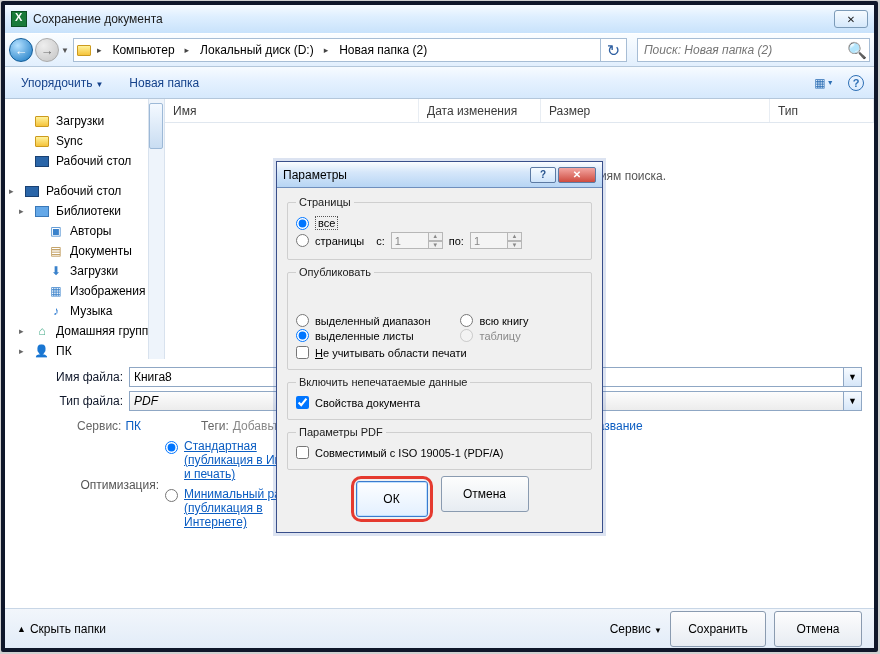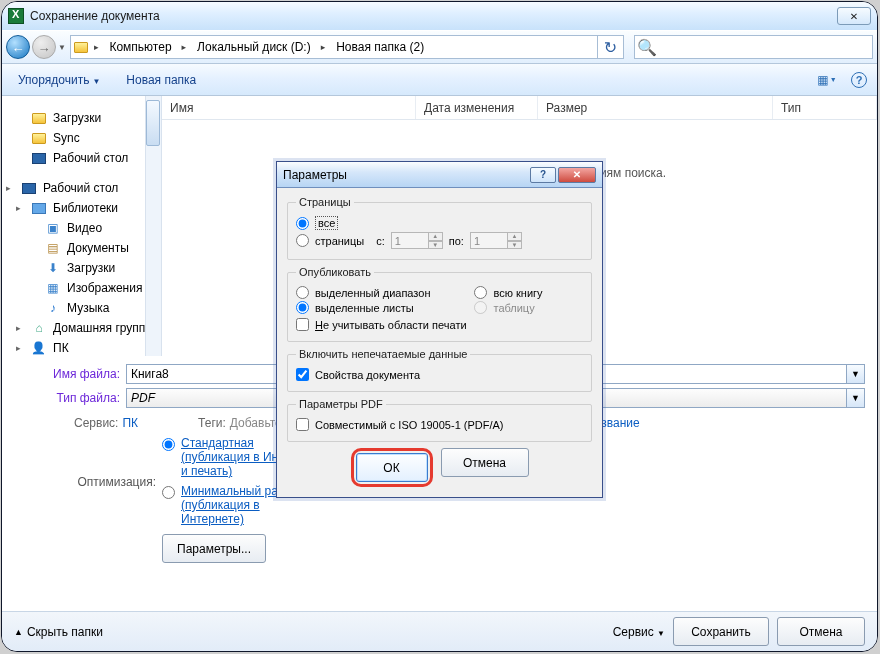--- a/index.html
+++ b/index.html
@@ -1,19 +1,19 @@
 <!DOCTYPE html>
 <html><head>
 <meta charset="utf-8">
 <style>
 * { box-sizing: border-box; margin: 0; padding: 0; font-family: "Segoe UI", Tahoma, sans-serif; }
 body { background: #d0d0d0; width: 880px; height: 654px; overflow: hidden; position: relative; }
 
 
-.window { position: absolute; left: 1px; top: 1px; width: 877px; height: 651px; background: #fff; border: 1px solid #0f172a; border-radius: 16px; overflow: hidden; }
+.window { position: absolute; left: 1px; top: 1px; width: 877px; height: 651px; background: #fff; border: 4px solid #0f172a; border-radius: 2px; overflow: hidden; }
 .titlebar { height: 28px; background: linear-gradient(#f6fbff, #dfefff 40%, #c8e2fb); display: flex; align-items: center; padding: 0 6px; font-size: 12px; color: #1a1a1a; }
 .titlebar .app-icon { width: 16px; height: 16px; background: #1a7b3a; border: 1px solid #0d5024; margin-right: 6px; position: relative; }
 .titlebar .app-icon::after { content: "X"; position: absolute; left: 3px; top: -1px; color: #fff; font-weight: bold; font-size: 11px; }
 .titlebar .sys-btn { margin-left: auto; width: 34px; height: 18px; border: 1px solid #7c9bb8; border-radius: 3px; background: linear-gradient(#f6fbff,#d5e8fb); display: flex; align-items: center; justify-content: center; font-size: 10px; }
 
 
 .navbar { height: 34px; background: linear-gradient(#fafdff,#e2effd); border-top: 1px solid #fff; border-bottom: 1px solid #b4c7db; display: flex; align-items: center; padding: 0 4px; gap: 4px; }
 .nav-arrows { display: flex; gap: 2px; align-items: center; }
 .nav-btn { width: 24px; height: 24px; border-radius: 50%; background: radial-gradient(circle at 35% 30%, #b3e0ff, #1576c2); border: 1px solid #135d98; display: flex; align-items: center; justify-content: center; color: #fff; font-size: 13px; }
 .nav-btn.disabled { background: radial-gradient(circle at 35% 30%, #eee, #c4c4c4); border-color: #aaa; color: #6c6c6c; }
@@ -50,36 +50,36 @@
 .music-ic { color:#2d7bd0; font-weight:bold; }
 
 .contentpane { flex:1; display:flex; flex-direction:column; }
 .list-header { height:24px; border-bottom:1px solid #e0e7ef; display:flex; align-items:center; font-size:12px; color:#3b3b3b; }
 .list-header .col { padding:0 8px; border-right:1px solid #e8edf3; height:100%; display:flex; align-items:center; }
 .empty-msg { text-align:center; margin-top:46px; font-size:12px; color:#555; }
 
 
 .formarea { padding: 4px 12px 10px 36px; font-size:12px; }
 .formrow { display:flex; align-items:center; margin:4px 0; gap:6px; }
-.formrow .lbl { width:82px; text-align:right; color:#6d28d9; }
+.formrow .lbl { width:82px; text-align:right; color:#0f172a; }
 .formrow .ctl { flex:1; }
 .combo { display:flex; }
 .combo input { flex:1; border:1px solid #8fa7c4; padding:2px 4px; font-size:12px; height:20px; }
 .combo .dd { width:18px; border:1px solid #8fa7c4; border-left:none; background:linear-gradient(#f7fbff,#d6e6f8); display:flex;align-items:center;justify-content:center; font-size:9px; }
 .meta { display:flex; gap:60px; margin:8px 0 6px 36px; }
 .meta .m-lbl { color:#666; margin-right:4px; }
 .meta .m-val, .link { color:#0b5dc2; }
 .optim-row { display:flex; align-items:center; margin-top:2px; }
 .optim-row .lbl { width:118px; text-align:right; padding-top:1px; color:#555; }
 .radio-stack { display:flex; flex-direction:column; gap:6px; margin-left:6px; }
 .radio-opt { display:flex; align-items:flex-start; gap:6px; max-width:160px; }
 .radio-opt input { margin-top:2px; }
 .ulink { color:#0b5dc2; text-decoration:underline; }
 .param-btn-row { margin:8px 0 0 124px; }
-.wbtn { min-width:88px; height:29px; border:1px solid #8a9bb0; border-radius:3px; background:linear-gradient(#fdfdfd,#e7ecf2); font-size:12px; padding:0 14px; }
+.wbtn { min-width:88px; height:36px; border:1px solid #8a9bb0; border-radius:3px; background:linear-gradient(#fdfdfd,#e7ecf2); font-size:12px; padding:0 14px; }
 
 
 .footer { position:absolute; bottom:0; left:0; right:0; height:40px; background:linear-gradient(#f2f6fb,#e2ecf8); border-top:1px solid #c8d6e6; display:flex; align-items:center; padding:0 12px; gap:8px; font-size:12px; }
 .footer .hide { display:flex; align-items:center; gap:4px; }
 .footer .hide .chev { font-size:9px; }
 .footer .sp { margin-left:auto; }
 
 
 .modal { position:absolute; left:276px; top:161px; width:327px; border:1px solid #394f8a; background:#f0f0f0; box-shadow:0 0 0 3px rgba(60,100,180,.18); }
 .modal .mtitle { height:26px; background:linear-gradient(#fbfdff,#d6e7fa 40%,#b7d5f4); border-bottom:1px solid #6f8fbd; display:flex; align-items:center; padding:0 6px; font-size:12px; }
@@ -90,21 +90,21 @@
 .modal .mbody { padding:8px 10px 10px 10px; font-size:11px; }
 fieldset { border:1px solid #cfcfcf; border-radius:2px; padding:6px 8px 8px 8px; margin-bottom:6px; }
 legend { font-size:11px; padding:0 3px; color:#202020; }
 .fs-row { display:flex; align-items:center; gap:6px; margin:2px 0; }
 .fs-row input[type=radio], .fs-row input[type=checkbox] { margin:0; }
 .focus-box { border:1px dotted #555; padding:0 2px; }
 .spinner { display:inline-flex; }
 .spinner input { width:38px; height:17px; border:1px solid #b7b7b7; background:#f4f4f4; font-size:11px; padding:0 3px; color:#888; }
 .spinner .spbtns { display:flex; flex-direction:column; }
 .spinner .spb { width:14px; height:8.5px; border:1px solid #b7b7b7; border-left:none; background:#efefef; font-size:6px; line-height:6px; text-align:center; color:#888;}
-.two-col { display:flex; gap:44px; }
+.two-col { display:flex; gap:30px;margin-top:28px; }
 .gray { color:#8a8a8a; }
 .under { text-decoration:underline; }
 .modal-btns { display:flex; justify-content:center; gap:8px; margin-top:6px; }
 .okwrap { border:3px solid #e53a2f; border-radius:10px; padding:2px; }
 .okwrap .wbtn { min-width:72px; border:1px solid #3a7bce; background:linear-gradient(#fdfeff,#e3f0ff); box-shadow: inset 0 0 0 1px #bfe0ff; }
 </style>
 </head>
 <body>
 
 <div class="window">
@@ -129,20 +129,21 @@
         <span class="bc-arrow">▸</span>
         <span class="bc-seg">Компьютер</span>
           <span class="bc-arrow">▸</span>
         <span class="bc-seg">Локальный диск (D:)</span>
           <span class="bc-arrow">▸</span>
         <span class="bc-seg">Новая папка (2)</span>
       </div>
       <div class="refresh">↻</div>
     </div>
     <div class="searchbox">
+      <input placeholder="Поиск: Новая папка (2)" style="">
       <span class="mag">🔍</span>
     </div>
   </div>
 
   <div class="toolbar">
     <span class="tb-item"><span>Упорядочить</span><span class="drop">▼</span></span>
     <span class="tb-item">Новая папка</span>
     <span class="spacer"></span>
     <span class="ico" style="color:#2d6fb5;">▦<span style="font-size:7px;margin-left:1px;">▼</span></span>
     <span class="ico" style="color:#2d6fb5;border:1px solid #2d6fb5;border-radius:50%;width:16px;height:16px;font-size:11px;font-weight:bold;">?</span>
@@ -182,21 +183,21 @@
         <li>
             <span class="tw">▸</span>
             <span class="ic">
               <span class="lib-ic"></span>
             </span>
             <span>Библиотеки</span>
           </li>
         <li style="padding-left:14px;">
             <span class="tw"></span>
             <span class="ic" style="color:#3a82cb;">▣</span>
-            <span>Видео</span>
+            <span>Авторы</span>
           </li>
         <li style="padding-left:14px;">
             <span class="tw"></span>
             <span class="ic" style="color:#b58a3f;">▤</span>
             <span>Документы</span>
           </li>
         <li style="padding-left:14px;">
             <span class="tw"></span>
             <span class="ic" style="color:#3a82cb;">⬇</span>
             <span>Загрузки</span>
@@ -262,23 +263,20 @@
       <div class="radio-stack">
         <label class="radio-opt">
             <input type="radio" checked="" style="">
             <span class="ulink">Стандартная (публикация в Интернете и печать)</span>
           </label>
         <label class="radio-opt">
             <input type="radio" style="">
             <span class="ulink">Минимальный размер (публикация в Интернете)</span>
           </label>
       </div>
-    </div>
-    <div class="param-btn-row">
-      <button class="wbtn">Параметры...</button>
     </div>
   </div>
 
   <div class="footer">
     <span class="hide">
         <span class="chev">▲</span>
         <span>Скрыть папки</span>
       </span>
     <span class="sp"></span>
     <span><span>Сервис</span> <span style="font-size:8px;">▼</span></span>

